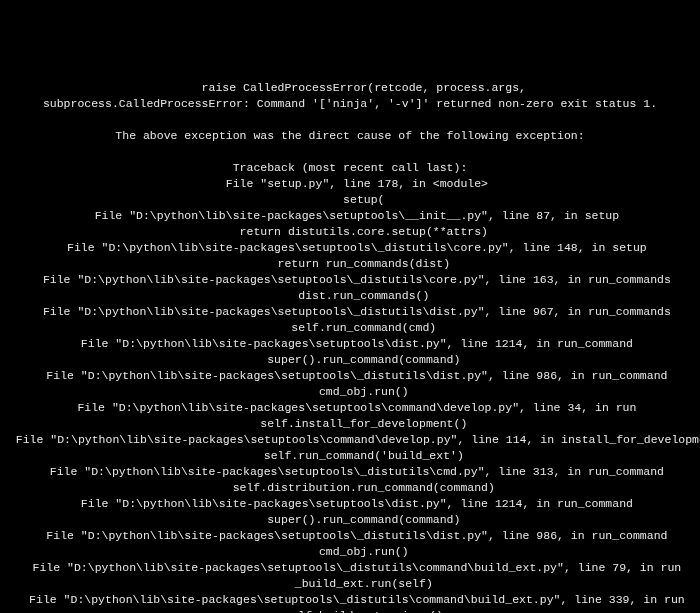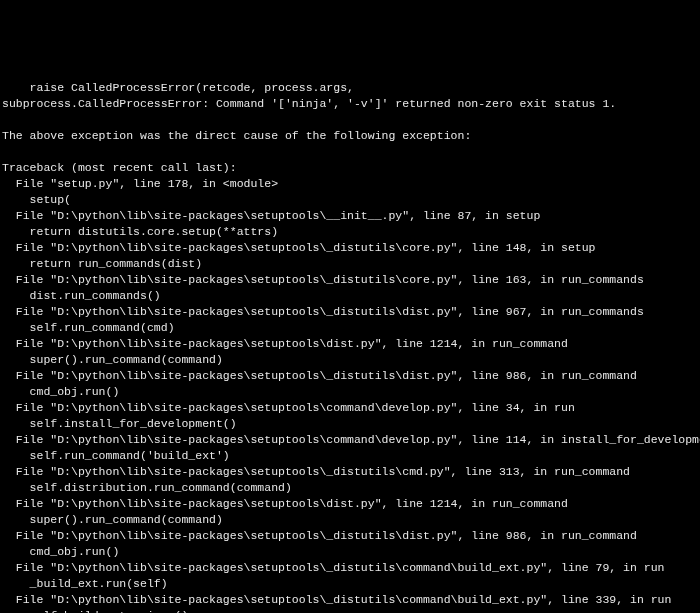--- a/index.html
+++ b/index.html
@@ -14,21 +14,21 @@
     height: 613px;
     overflow: hidden;
     white-space: pre;
   }
   .terminal {
     padding: 0 2px;
     width: 700px;
     height: 613px;
     box-sizing: border-box;
   }
-  .line { white-space: pre; }
+  .line { white-space: pre; text-align: center; }
 </style>
 </head>
 <body>
 
 
 
 <div class="terminal" id="terminal"><div class="line">    raise CalledProcessError(retcode, process.args,</div><div class="line">subprocess.CalledProcessError: Command '['ninja', '-v']' returned non-zero exit status 1.</div><div class="line">&nbsp;</div><div class="line">The above exception was the direct cause of the following exception:</div><div class="line">&nbsp;</div><div class="line">Traceback (most recent call last):</div><div class="line">  File "setup.py", line 178, in &lt;module&gt;</div><div class="line">    setup(</div><div class="line">  File "D:\python\lib\site-packages\setuptools\__init__.py", line 87, in setup</div><div class="line">    return distutils.core.setup(**attrs)</div><div class="line">  File "D:\python\lib\site-packages\setuptools\_distutils\core.py", line 148, in setup</div><div class="line">    return run_commands(dist)</div><div class="line">  File "D:\python\lib\site-packages\setuptools\_distutils\core.py", line 163, in run_commands</div><div class="line">    dist.run_commands()</div><div class="line">  File "D:\python\lib\site-packages\setuptools\_distutils\dist.py", line 967, in run_commands</div><div class="line">    self.run_command(cmd)</div><div class="line">  File "D:\python\lib\site-packages\setuptools\dist.py", line 1214, in run_command</div><div class="line">    super().run_command(command)</div><div class="line">  File "D:\python\lib\site-packages\setuptools\_distutils\dist.py", line 986, in run_command</div><div class="line">    cmd_obj.run()</div><div class="line">  File "D:\python\lib\site-packages\setuptools\command\develop.py", line 34, in run</div><div class="line">    self.install_for_development()</div><div class="line">  File "D:\python\lib\site-packages\setuptools\command\develop.py", line 114, in install_for_development</div><div class="line">    self.run_command('build_ext')</div><div class="line">  File "D:\python\lib\site-packages\setuptools\_distutils\cmd.py", line 313, in run_command</div><div class="line">    self.distribution.run_command(command)</div><div class="line">  File "D:\python\lib\site-packages\setuptools\dist.py", line 1214, in run_command</div><div class="line">    super().run_command(command)</div><div class="line">  File "D:\python\lib\site-packages\setuptools\_distutils\dist.py", line 986, in run_command</div><div class="line">    cmd_obj.run()</div><div class="line">  File "D:\python\lib\site-packages\setuptools\_distutils\command\build_ext.py", line 79, in run</div><div class="line">    _build_ext.run(self)</div><div class="line">  File "D:\python\lib\site-packages\setuptools\_distutils\command\build_ext.py", line 339, in run</div><div class="line">    self.build_extensions()</div></div>
 
 
 

